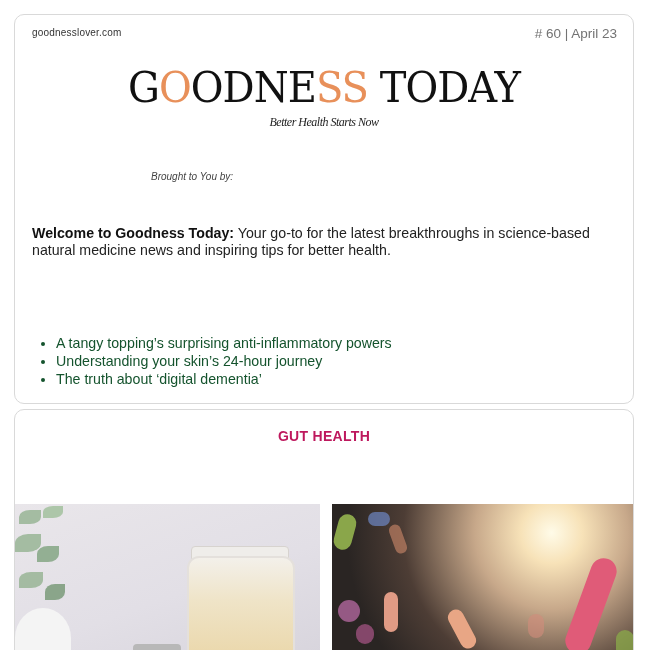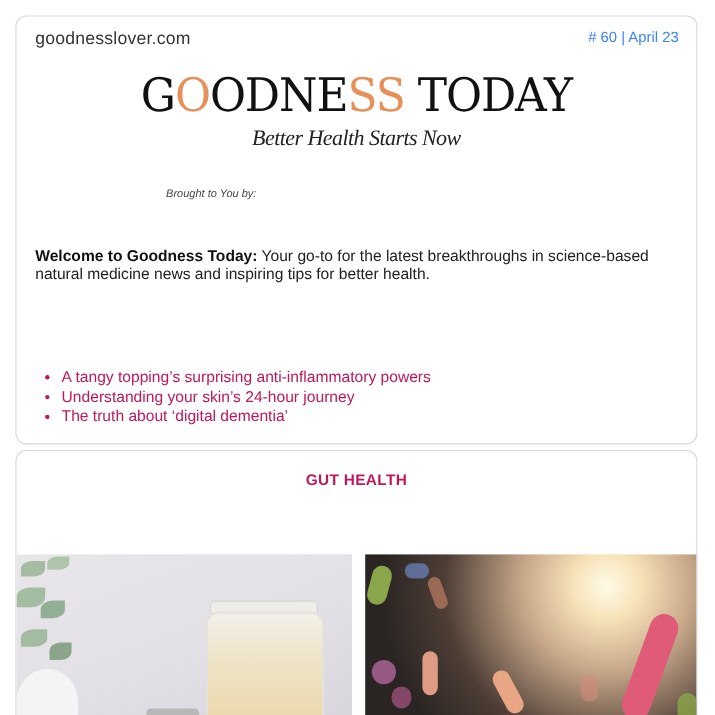--- a/index.html
+++ b/index.html
@@ -1,33 +1,33 @@
 <!DOCTYPE html>
 <html><head>
 <meta charset="utf-8">
 <style>
   html, body { margin:0; padding:0; background:#fff; }
   body { width:650px; height:650px; overflow:hidden; position:relative; font-family:"Liberation Sans", sans-serif; color:#1a1a1a; }
   .card { position:absolute; left:14px; width:620px; border:1px solid #d9d9d9; border-radius:10px; background:#fff; box-sizing:border-box; }
   #card1 { top:14px; height:390px; }
   #card2 { top:409px; height:260px; overflow:hidden; }
-  .site { position:absolute; left:17px; top:12px; font-size:16px; color:#333; letter-spacing:0.2px; }
-  .issue { position:absolute; right:16px; top:11px; font-size:13.5px; color:#3b82f6; }
+  .site { position:absolute; left:17px; top:12px; font-size:10px; color:#333; letter-spacing:0.2px; }
+  .issue { position:absolute; right:16px; top:11px; font-size:13.5px; color:#737373; }
   .masthead { position:absolute; left:0; right:0; top:50px; text-align:center; font-family:"DejaVu Serif", serif; font-size:40px; letter-spacing:-1px; line-height:44px; color:#111; transform:scaleY(1.05); font-weight:normal; }
   .masthead .dot { color:#e8905a; }
-  .tagline { position:absolute; left:0; right:0; top:100px; text-align:center; font-family:"Liberation Serif", serif; font-style:italic; font-size:20px; color:#222; letter-spacing:-0.5px; }
+  .tagline { position:absolute; left:0; right:0; top:100px; text-align:center; font-family:"Liberation Serif", serif; font-style:italic; font-size:12px; color:#222; letter-spacing:-0.5px; }
   .sponsor { position:absolute; left:0; right:0; top:137px; height:50px; }
   .brought { position:absolute; left:136px; top:19px; font-size:10px; font-style:italic; color:#444; }
   .brand { position:absolute; left:270px; top:6px; font-family:"Liberation Serif", serif; font-size:26px; color:#2c4a3c; letter-spacing:0.5px; white-space:nowrap; }
   .brand .leaf { display:inline-block; width:32px; height:32px; vertical-align:-6px; margin:0 2px; }
   .brand-sub { position:absolute; left:300px; top:40px; font-size:8px; letter-spacing:1.4px; color:#444; white-space:nowrap; }
   .intro { position:absolute; left:17px; top:210px; width:590px; font-size:14.2px; line-height:17px; color:#222; }
   .intro p { margin:0 0 16px 0; }
   .intro b { font-weight:bold; color:#111; }
-  .bullets { position:absolute; left:25px; top:319px; margin:0; padding:0 0 0 16px; font-size:14.2px; line-height:18px; color:#be185d; }
+  .bullets { position:absolute; left:25px; top:319px; margin:0; padding:0 0 0 16px; font-size:14.2px; line-height:18px; color:#14532d; }
   .bullets li { margin:0; }
   .section-label { position:absolute; left:0; right:0; top:18px; text-align:center; font-size:14px; font-weight:bold; color:#be185d; letter-spacing:0.3px; }
   .section-title { position:absolute; left:0; right:0; top:36px; text-align:center; font-family:"Liberation Serif", serif; font-size:36px; color:#111; letter-spacing:-1.2px; }
   .img { position:absolute; top:94px; height:160px; }
   #img-left { left:0; width:305px; background:linear-gradient(160deg,#e9e6ea 0%,#e2dfe6 55%,#d7d4dc 100%); }
   #img-right { left:317px; width:305px; background:radial-gradient(circle at 72% 18%, #fffbe8 0%, #f7e2b8 12%, #c7a88a 30%, #4d3d35 58%, #2a2523 80%); }
   .leaf-blob { position:absolute; border-radius:50% 0 50% 0; background:#9cb79a; opacity:.9; }
   .jar { position:absolute; left:172px; top:52px; width:104px; height:120px; border-radius:12px 12px 0 0; background:linear-gradient(180deg,#f3f0ea 0%,#efe4c8 35%,#e9d3a0 100%); border:2px solid #e4e0dc; }
   .jar-lid { position:absolute; left:176px; top:42px; width:96px; height:14px; border-radius:4px; background:#efedea; border:1px solid #d7d3cf; }
   .vase { position:absolute; left:0; top:104px; width:56px; height:60px; border-radius:50% 50% 0 0; background:#f4f4f4; }

